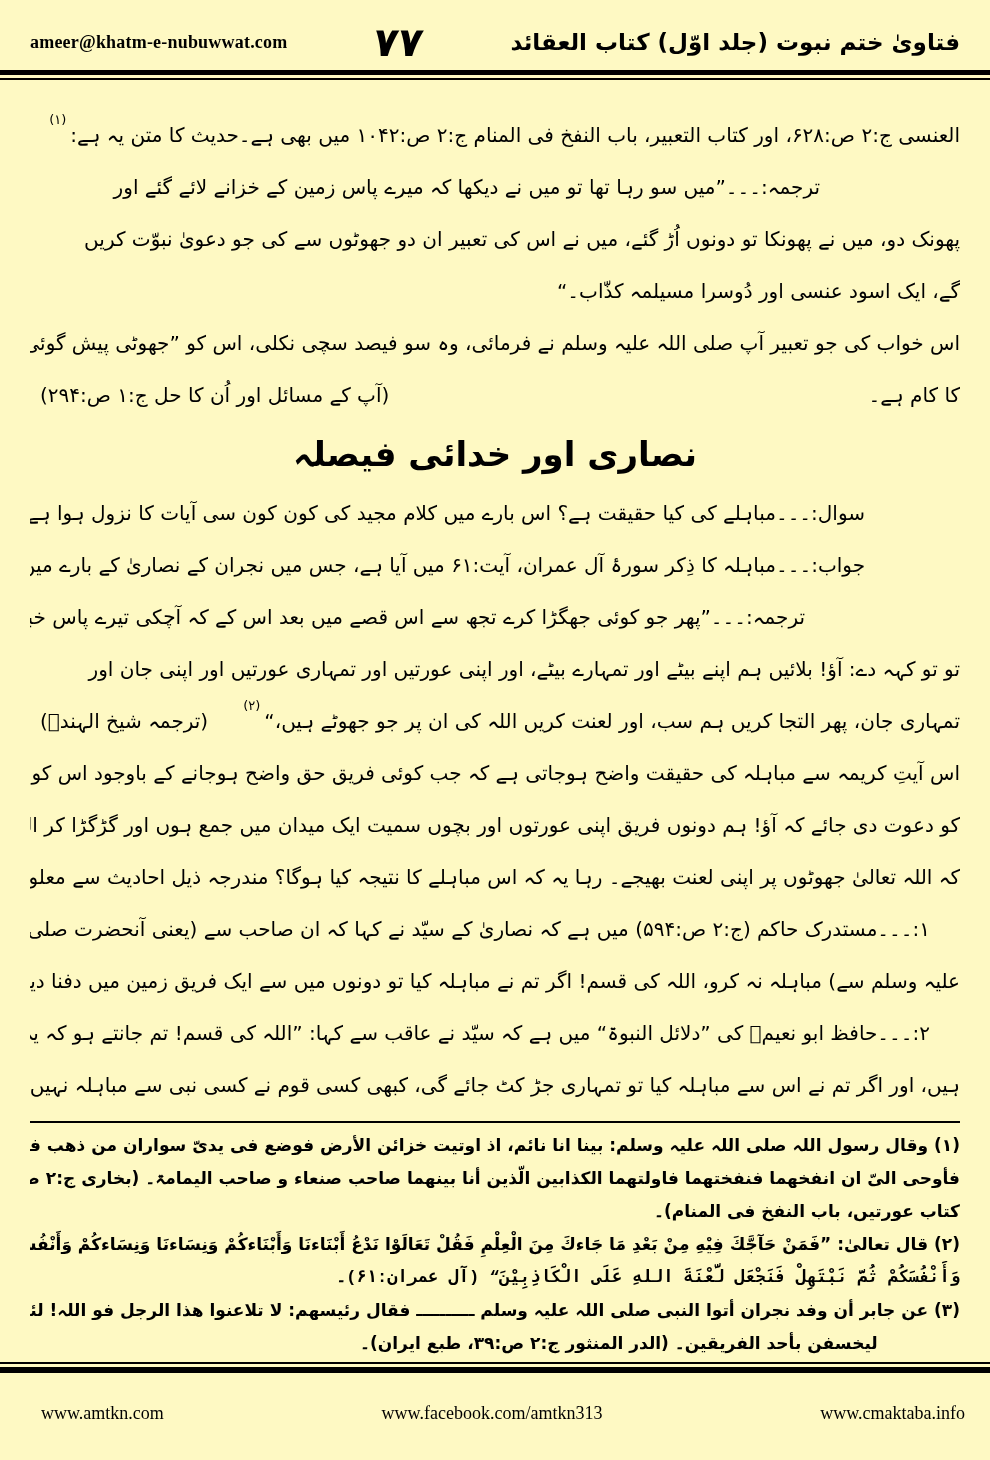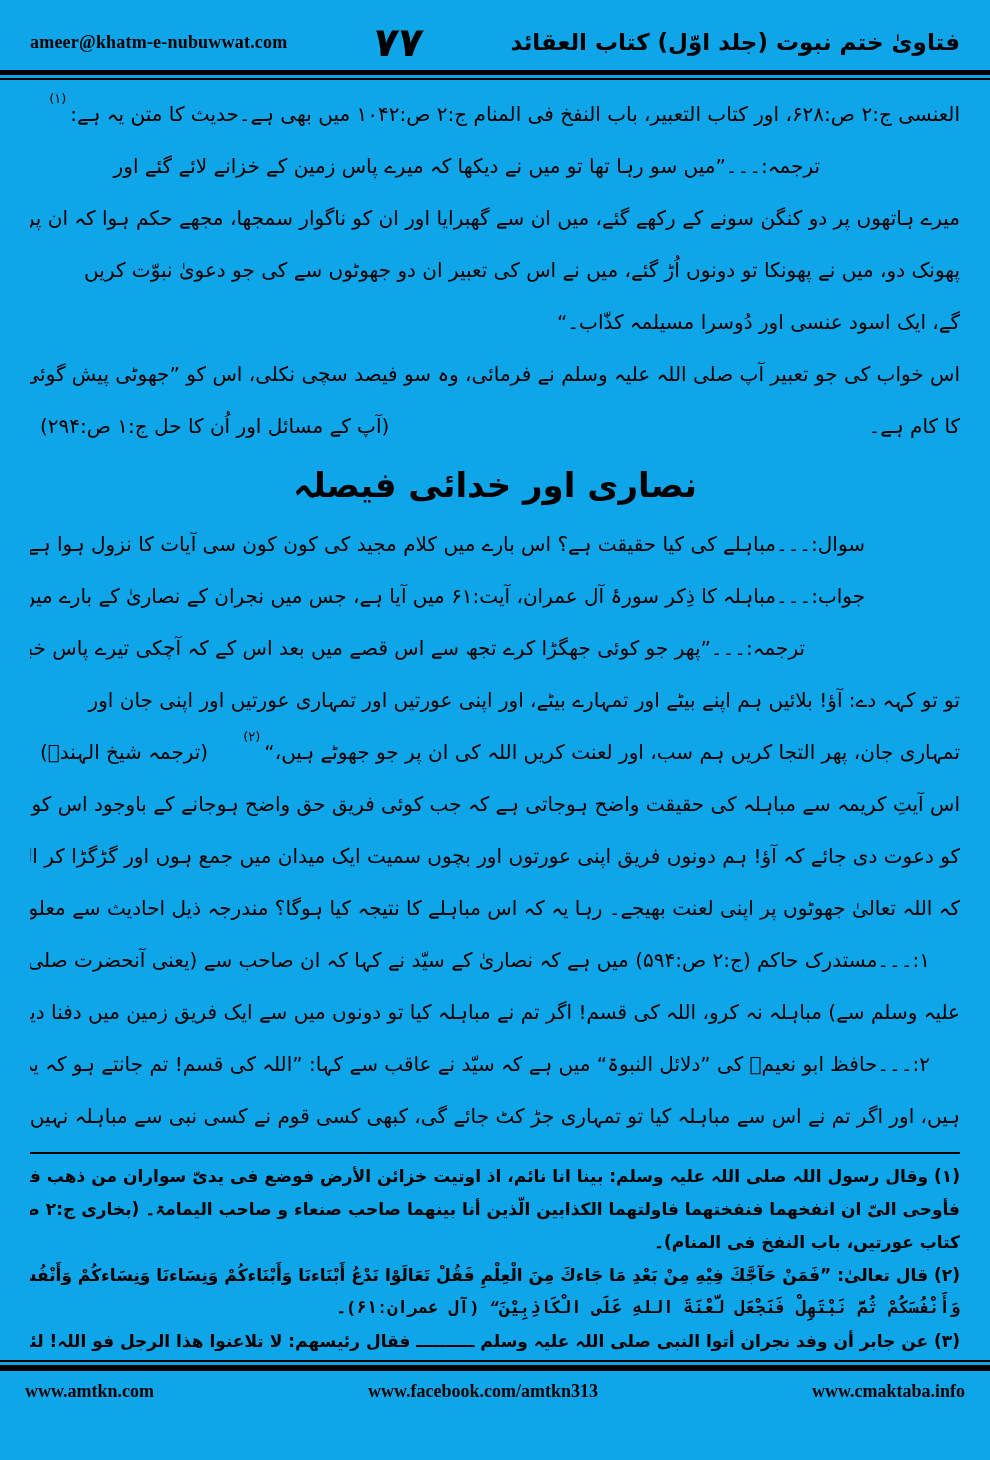--- a/index.html
+++ b/index.html
@@ -1,20 +1,20 @@
 <!DOCTYPE html>
 <html lang="ur"><head>
 <meta charset="utf-8">
 <style>
   html,body{margin:0;padding:0;background:#e8e8e8;}
   .page{
     position:relative;
     width:990px;height:1460px;
     margin:0 auto;
-    background:#0ea5e9;
+    background:#fef9c3;
     color:#000;
     font-family:"DejaVu Sans",sans-serif;
     overflow:hidden;
     box-sizing:border-box;
   }
   
   .hdr{
     display:flex;align-items:center;justify-content:space-between;
     padding:16px 30px 2px 30px;height:52px;box-sizing:content-box;
   }
@@ -30,20 +30,21 @@
     font-size:23px;font-weight:bold;direction:rtl;white-space:nowrap;
   }
   .rule-top{margin:0;height:3px;border-top:5px solid #000;border-bottom:2px solid #000;}
   .rule-bottom{margin:2px 0 0 0;height:3px;border-top:2px solid #000;border-bottom:6px solid #000;}
   .fn-sep{border-top:2px solid #000;margin:10px 0 6px 0;}
 
   
   .main{
     direction:rtl;
     padding:8px 30px 0 30px;
+    margin-top:21px;
   }
   .ln{
     height:52px;line-height:52px;font-size:20px;
     white-space:nowrap;overflow:hidden;
   }
   .ind140{padding-right:140px;}
   .ind155{padding-right:155px;}
   .ind95{padding-right:95px;}
   .ind30{padding-right:30px;}
   .quote-end{padding-left:160px;}
@@ -61,43 +62,43 @@
     height:33px;line-height:33px;font-size:17px;font-weight:bold;
     white-space:nowrap;overflow:hidden;
   }
   .fn-end1{text-align:left;padding-left:690px;}
   .fn-end2{text-align:right;padding-left:460px;font-family:Liberation Mono, monospace;}
   .fn-end3{text-align:left;padding-left:330px;}
 
   
   .ftr{
     display:flex;justify-content:space-between;align-items:center;
-    padding:10px 25px 0 25px;
-    font-family:"Liberation Serif",serif;font-weight:bold;font-size:18px;
+    padding:10px 25px 0 41px;
+    font-family:"Liberation Serif",serif;font-weight:normal;font-size:18px;
     direction:ltr;
+    margin-top:20px;
   }
 </style>
 </head>
 <body>
 
 <div class="page">
 
   <div class="hdr">
     <div class="hdr-email">ameer@khatm-e-nubuwwat.com</div>
     <div class="hdr-pagenum">۷۷</div>
     <div class="hdr-title">فتاویٰ ختم نبوت (جلد اوّل) کتاب العقائد</div>
   </div>
   <div class="rule-top"></div>
 
   <div class="main">
 
     <div class="ln"><span>العنسی ج:۲ ص:۶۲۸، اور کتاب التعبیر، باب النفخ فی المنام ج:۲ ص:۱۰۴۲ میں بھی ہے۔حدیث کا متن یہ ہے:</span><sup class="fnm">(۱)</sup></div>
 
     <div class="ln ind140">ترجمہ:۔۔۔”میں سو رہا تھا تو میں نے دیکھا کہ میرے پاس زمین کے خزانے لائے گئے اور</div>
-    <div class="ln">میرے ہاتھوں پر دو کنگن سونے کے رکھے گئے، میں ان سے گھبرایا اور ان کو ناگوار سمجھا، مجھے حکم ہوا کہ ان پر</div>
     <div class="ln">پھونک دو، میں نے پھونکا تو دونوں اُڑ گئے، میں نے اس کی تعبیر ان دو جھوٹوں سے کی جو دعویٰ نبوّت کریں</div>
     <div class="ln quote-end">گے، ایک اسود عنسی اور دُوسرا مسیلمہ کذّاب۔“</div>
 
     <div class="ln">اس خواب کی جو تعبیر آپ صلی اللہ علیہ وسلم نے فرمائی، وہ سو فیصد سچی نکلی، اس کو ”جھوٹی پیش گوئی“ کہنا قادیانی کافروں ہی</div>
     <div class="ln split">
       <span>کا کام ہے۔</span>
       <span class="push-left">(آپ کے مسائل اور اُن کا حل ج:۱ ص:۲۹۴)</span>
     </div>
 
     <div class="heading">نصاری اور خدائی فیصلہ</div>
@@ -124,20 +125,21 @@
   </div>
 
   <div class="fnotes">
     <div class="fn-sep"></div>
     <div class="fn">(۱) وقال رسول اللہ صلی اللہ علیہ وسلم: بینا انا نائم، اذ اوتیت خزائن الأرض فوضع فی یدیّ سواران من ذھب فکبرا علیّ واھمّانی</div>
     <div class="fn">فأوحی الیّ ان انفخھما فنفختھما فاولتھما الکذابین الّذین أنا بینھما صاحب صنعاء و صاحب الیمامۃ۔ (بخاری ج:۲ ص:۱۰۴۲،</div>
     <div class="fn fn-end1">کتاب عورتیں، باب النفخ فی المنام)۔</div>
     <div class="fn">(۲) قال تعالیٰ: ”فَمَنْ حَآجَّكَ فِيْهِ مِنْ بَعْدِ مَا جَاءكَ مِنَ الْعِلْمِ فَقُلْ تَعَالَوْا نَدْعُ أَبْنَاءنَا وَأَبْنَاءكُمْ وَنِسَاءنَا وَنِسَاءكُمْ وَأَنْفُسَنَا</div>
     <div class="fn fn-end2">وَأَنْفُسَكُمْ ثُمَّ نَبْتَهِلْ فَنَجْعَل لَّعْنَةَ اللهِ عَلَى الْكَاذِبِيْنَ“ (آل عمران:۶۱)۔</div>
     <div class="fn">(۳) عن جابر أن وفد نجران أتوا النبی صلی اللہ علیہ وسلم ــــــــــ فقال رئیسھم: لا تلاعنوا ھذا الرجل فو اللہ! لئن لاعنتموہ</div>
+    <div class="fn fn-end3">لیخسفن بأحد الفریقین۔ (الدر المنثور ج:۲ ص:۳۹، طبع ایران)۔</div>
   </div>
 
   <div class="rule-bottom"></div>
   <div class="ftr">
     <span>www.amtkn.com</span>
     <span>www.facebook.com/amtkn313</span>
     <span>www.cmaktaba.info</span>
   </div>
 
 </div>

